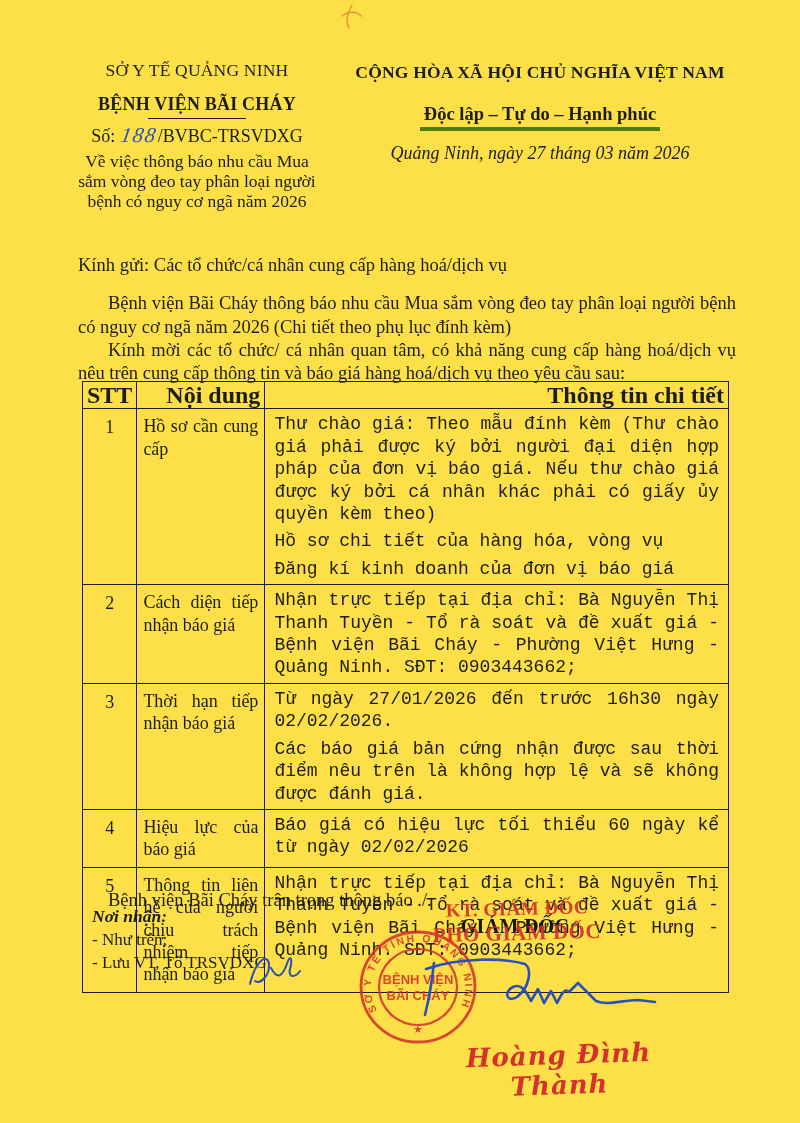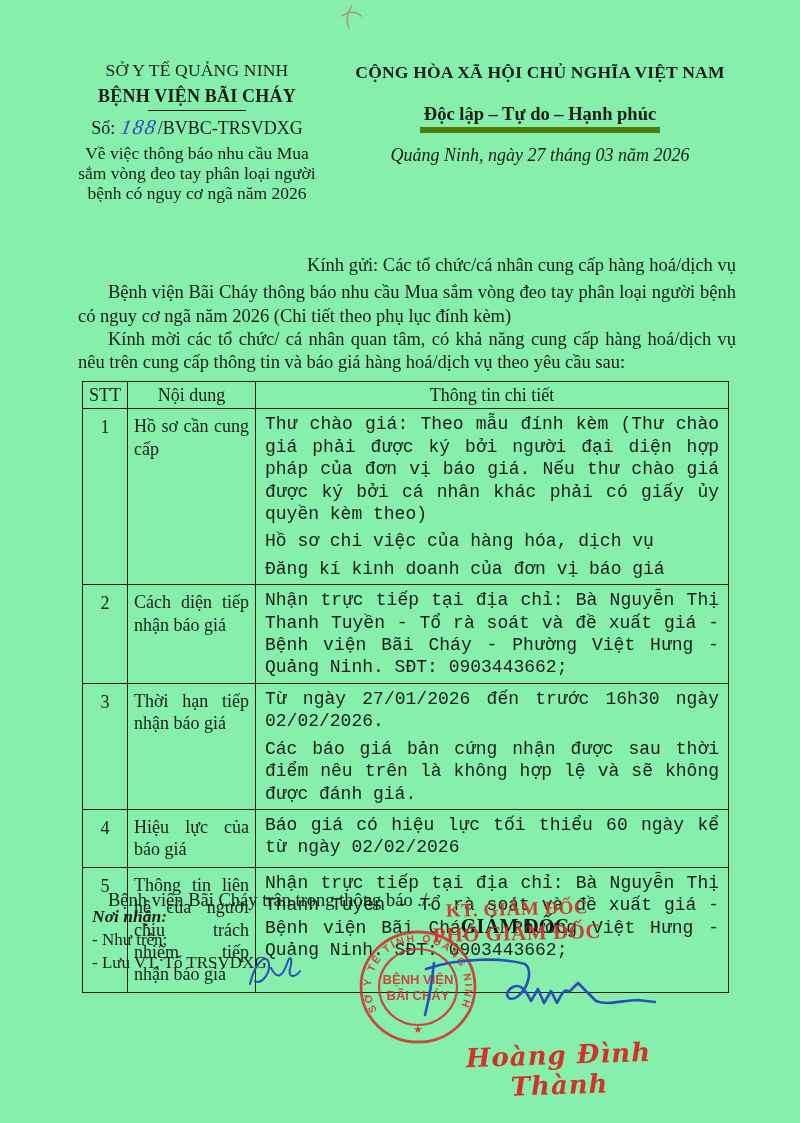--- a/index.html
+++ b/index.html
@@ -1,41 +1,41 @@
 <!DOCTYPE html>
 <html><head>
 <meta charset="utf-8">
 <style>
   * { margin:0; padding:0; box-sizing:border-box; }
   html,body { background:#e8e8e8; }
   .page {
     position:relative; width:800px; height:1123px; margin:0 auto;
-    background:#86efac; overflow:hidden; color:#1d1d1d;
+    background:#fde047; overflow:hidden; color:#1d1d1d;
     font-family:"Liberation Serif","DejaVu Serif",serif;
   }
   
   .hdr-left { position:absolute; left:66px; top:60px; width:262px; text-align:center; }
   .hdr-left .l1 { font-size:17.5px; letter-spacing:.2px; }
-  .hdr-left .l2 { font-size:18px; font-weight:bold; margin-top:5px; letter-spacing:.2px; }
+  .hdr-left .l2 { font-size:18px; font-weight:bold; margin-top:13px; letter-spacing:.2px; }
   .org-underline { width:98px; height:0; border-bottom:1.7px solid #1d1d1d; margin:3px auto 4px auto; }
   .so-line { font-size:18px; }
   .hand-number { color:#2b50b8; font-style:italic; font-size:21px; letter-spacing:1.5px; display:inline-block; transform:skewX(-10deg); padding:0 1px; }
   .subject { font-size:17.5px; line-height:20px; margin:3px auto 0 auto; width:250px; }
   .hdr-right { position:absolute; left:336px; top:62px; width:408px; text-align:center; }
   .hdr-right .n1 { font-size:17.5px; font-weight:bold; letter-spacing:.2px; }
-  .hdr-right .n2 { display:inline-block; font-size:18.5px; font-weight:bold; margin-top:3px; padding:0 4px 2px 4px; border-bottom:6px solid #4d7c0f; }
+  .hdr-right .n2 { display:inline-block; font-size:18.5px; font-weight:bold; margin-top:3px; padding:0 4px 2px 4px; border-bottom:4px solid #4d7c0f; }
   .hdr-right .pd { font-style:italic; font-size:18px; margin-top:12px; }
   
   .content { position:absolute; left:78px; top:254px; width:658px; font-size:18.5px; line-height:23.3px; }
-  .salutation { text-align:right; margin-bottom:4px; }
+  .salutation { text-align:left; margin-bottom:15px; }
   .para { text-align:justify; text-indent:30px; }
   
   table.notice { position:absolute; left:82px; top:381px; width:647px; border-collapse:collapse; font-size:18px; line-height:22.4px; }
   table.notice th, table.notice td { border:1.7px solid #1d1d1d; vertical-align:top; }
-  table.notice th { font-weight:normal; text-align:center; padding:2px 4px; font-size:18px; }
+  table.notice th { font-weight:bold; text-align:right; padding:2px 4px; font-size:24px; }
   td.c-stt { width:45px; text-align:center; padding-top:7px; }
   td.c-nd { width:128px; padding:6px 6px; text-align:justify; }
   td.c-ct { padding:4px 9px;font-family:Liberation Mono, monospace; }
   .cell-para { text-align:justify; }
   .cell-para + .cell-para { margin-top:5px; }
   tbody tr:nth-child(1) td { height:112px; }
   tbody tr:nth-child(2) td { height:72px; }
   tbody tr:nth-child(3) td { height:85px; }
   tbody tr:nth-child(4) td { height:56px; }
   tbody tr:nth-child(5) td { height:113px; }
@@ -95,21 +95,21 @@
         <th>Nội dung</th>
         <th>Thông tin chi tiết</th>
       </tr>
     </thead>
     <tbody>
     <tr>
       <td class="c-stt">1</td>
       <td class="c-nd">Hồ sơ cần cung cấp</td>
       <td class="c-ct">
             <div class="cell-para">Thư chào giá: Theo mẫu đính kèm (Thư chào giá phải được ký bởi người đại diện hợp pháp của đơn vị báo giá. Nếu thư chào giá được ký bởi cá nhân khác phải có giấy ủy quyền kèm theo)</div>
-            <div class="cell-para">Hồ sơ chi việc của hàng hóa, dịch vụ</div>
+            <div class="cell-para">Hồ sơ chi tiết của hàng hóa, vòng vụ</div>
             <div class="cell-para">Đăng kí kinh doanh của đơn vị báo giá</div>
           </td>
     </tr>
 
     <tr>
       <td class="c-stt">2</td>
       <td class="c-nd">Cách diện tiếp nhận báo giá</td>
       <td class="c-ct">
             <div class="cell-para">Nhận trực tiếp tại địa chỉ: Bà Nguyễn Thị Thanh Tuyền - Tổ rà soát và đề xuất giá - Bệnh viện Bãi Cháy - Phường Việt Hưng - Quảng Ninh. SĐT: 0903443662;</div>
           </td>

